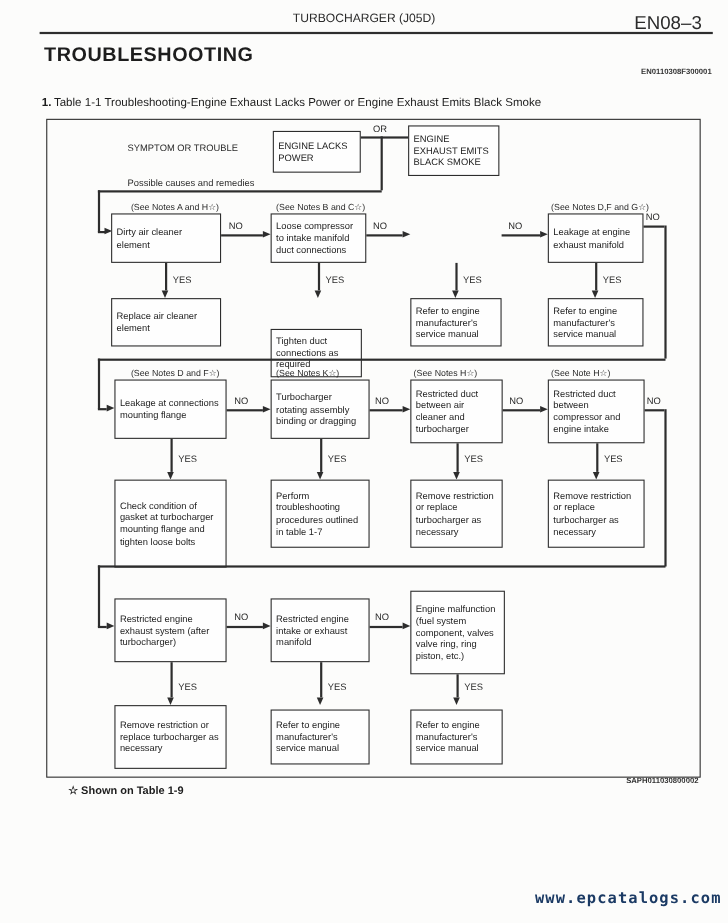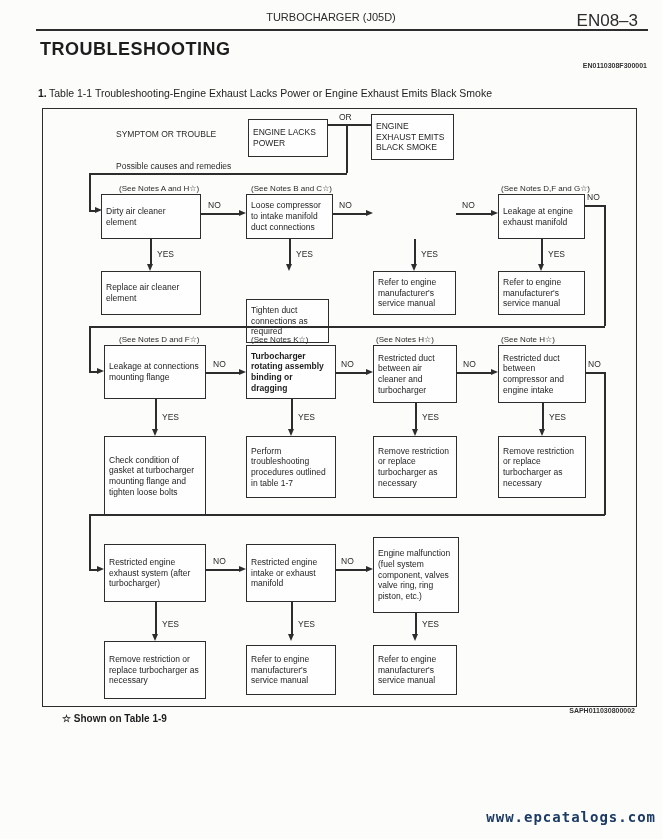--- a/index.html
+++ b/index.html
@@ -101,21 +101,21 @@
   <div class="v" style="left:46px;top:217px;height:46px;"></div>
   <div class="h" style="left:46px;top:262px;width:8px;"></div>
   <div class="ar" style="left:54px;top:259px;"></div>
 
   <div class="note" style="left:76px;top:226px;">(See Notes D and F☆)</div>
   <div class="note" style="left:208px;top:226px;">(See Notes K☆)</div>
   <div class="note" style="left:333px;top:226px;">(See Notes H☆)</div>
   <div class="note" style="left:458px;top:226px;">(See Note H☆)</div>
 
   <div class="box" style="left:61px;top:236px;width:102px;height:54px;">Leakage at connections mounting flange</div>
-  <div class="box" style="left:203px;top:236px;width:90px;height:54px;font-weight:bold;">Turbocharger rotating assembly binding or dragging</div>
+  <div class="box" style="left:203px;top:236px;width:90px;height:54px;">Turbocharger rotating assembly binding or dragging</div>
   <div class="box" style="left:330px;top:236px;width:84px;height:58px;">Restricted duct between air cleaner and turbocharger</div>
   <div class="box" style="left:455px;top:236px;width:88px;height:58px;">Restricted duct between compressor and engine intake</div>
 
   <div class="h" style="left:163px;top:263px;width:33px;"></div>
   <div class="ar" style="left:196px;top:260px;"></div>
   <div class="lbl" style="left:170px;top:250px;">NO</div>
   <div class="h" style="left:293px;top:263px;width:30px;"></div>
   <div class="ar" style="left:323px;top:260px;"></div>
   <div class="lbl" style="left:298px;top:250px;">NO</div>
   <div class="h" style="left:414px;top:263px;width:34px;"></div>

